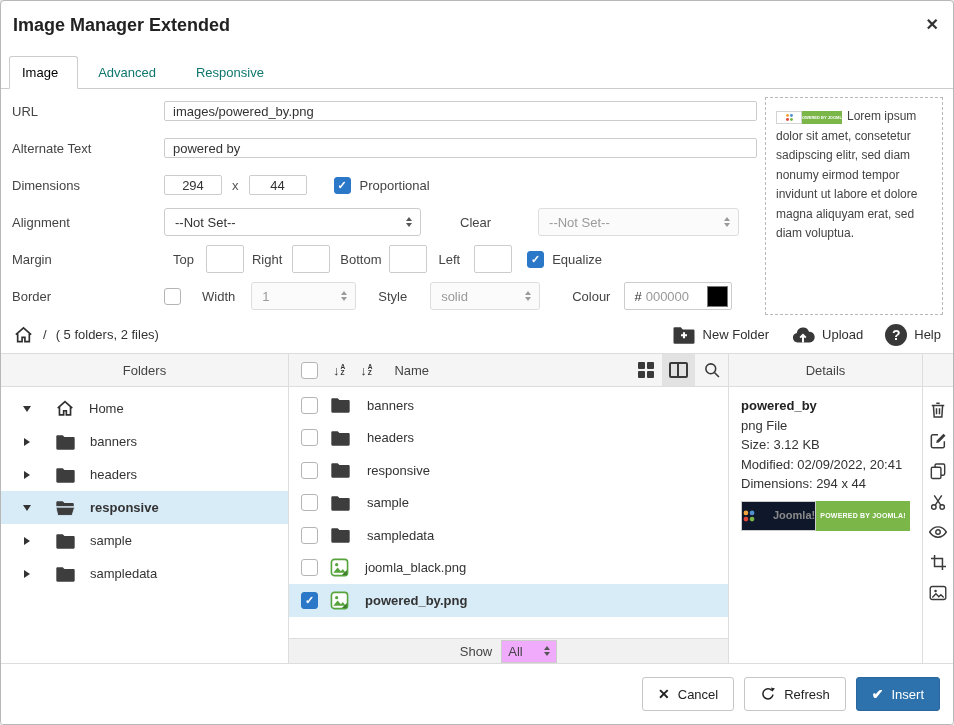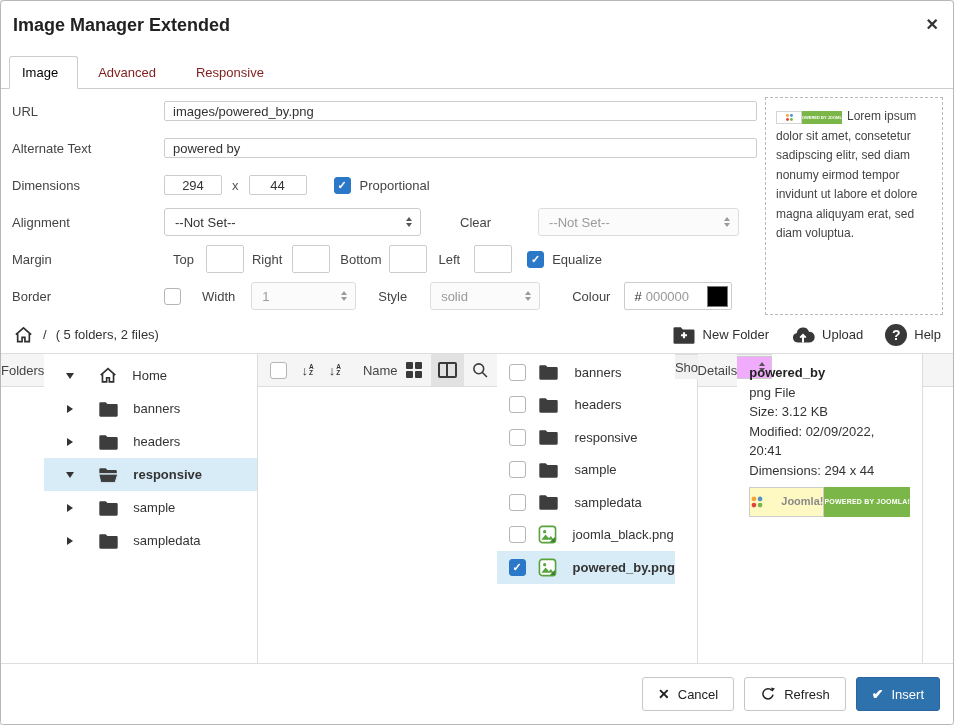--- a/index.html
+++ b/index.html
@@ -6,21 +6,21 @@
   html,body { background:#e8e8e8; font-family:"Liberation Sans", sans-serif; }
   .dialog{ width:954px; height:725px; background:#fff; border:1px solid #b7b7b7; border-radius:4px; overflow:hidden; display:flex; flex-direction:column; position:relative; }
 
   
   .titlebar{ height:48px; display:flex; align-items:center; justify-content:space-between; padding:0 14px 0 12px; }
   .title{ font-size:18px; font-weight:bold; color:#222; }
   .close-x{ font-size:16px; font-weight:bold; color:#333; cursor:pointer; line-height:1; }
 
   
   .tabs{ display:flex; align-items:flex-end; padding:6px 8px 0; border-bottom:1px solid #ccc; height:40px; }
-  .tab{ font-size:13px; padding:8px 19px; color:#7f1d1d; cursor:pointer; border:1px solid transparent; margin-bottom:-1px; }
+  .tab{ font-size:13px; padding:8px 19px; color:#0f766e; cursor:pointer; border:1px solid transparent; margin-bottom:-1px; }
   .tab.active{ color:#000000; background:#fff; border-color:#ccc #ccc #fff; border-radius:3px 3px 0 0;padding-left:12px; }
 
   
   .form-area{ display:flex; height:227px; padding:8px 10px 0; }
   .form-left{ flex:1; margin-right:8px; }
   .form-row{ display:flex; align-items:center; height:28px; margin-bottom:9px; font-size:13px; color:#444; }
   .form-label{ width:153px; flex:0 0 153px; padding-left:1px; }
   input.text{ height:20px; border:1px solid #ccc; border-radius:2px; font-size:13px; color:#333; padding:0 8px; font-family:"Liberation Sans",sans-serif; outline:none; }
   .full{ flex:1; }
   .dim-input{ width:58px; text-align:center; color:#999; }
@@ -45,21 +45,21 @@
   .mini-badge{ width:40px; background:#7ab648; color:#fff; font-size:4px; font-weight:bold; display:flex; align-items:center; justify-content:center; overflow:hidden; white-space:nowrap; }
 
   
   .pathbar{ height:37px; display:flex; align-items:center; padding:0 12px; font-size:13px; color:#333; }
   .pathbar .crumb{ display:flex; align-items:center; gap:9px; }
   .pathbar .grow{ flex:1; }
   .bar-btn{ display:flex; align-items:center; gap:7px; margin-left:22px; cursor:pointer; color:#2f2f2f; }
 
   
   .browser{ height:311px; display:flex; border-top:1px solid #ddd; border-bottom:1px solid #ddd; font-size:13px; color:#333; }
-  .col{ display:flex; }
+  .col{ display:flex; flex-direction:column; }
   .col-folders{ width:288px; border-right:1px solid #ddd; }
   .col-files{ width:440px; border-right:1px solid #ddd; }
   .col-details{ flex:1; border-right:1px solid #ddd; }
   .col-tools{ width:30px; }
   .col-header{ height:33px; background:#f5f5f5; border-bottom:1px solid #ddd; display:flex; align-items:center; flex:0 0 33px; }
   .hdr-center{ justify-content:center; color:#444; }
   .files-hdr{ padding-left:12px; gap:0; }
   .sort-icon{ display:inline-flex; align-items:center; margin-left:15px; cursor:pointer; }
   .sort-icon .ar{ font-size:13px; color:#333; } 
   .sort-icon .az{ display:flex; flex-direction:column; font-size:6.5px; font-weight:bold; line-height:6.5px; color:#333; margin-left:1px; }
@@ -86,21 +86,21 @@
   .file-row.selected{ background:#d8ecf8; font-weight:bold; }
   .file-ic{ margin-left:12px; display:flex; }
   .file-label{ margin-left:16px; }
 
   .showbar{ height:25px; background:#f1f1f1; border-top:1px solid #ddd; display:flex; align-items:center; justify-content:center; gap:9px; font-size:13px; color:#444; flex:0 0 25px;}
   .show-sel{ height:23px; width:56px; background:#f0abfc; border:1px solid #ccc; display:flex; align-items:center; justify-content:space-between; padding:0 6px; font-size:13px; }
 
   .details-body{ padding:9px 12px; line-height:19.5px; }
   .d-title{ font-weight:bold; color:#222; }
   .thumb{ margin-top:7px; height:30px; display:flex; width:100%; max-width:174px; }
-  .thumb-left{ flex:0 0 72px; background:#fef9c3; border:1px solid #ccc; display:flex; align-items:center; justify-content:center; gap:17px;text-align:right; }
+  .thumb-left{ flex:0 0 72px; background:#0f172a; border:1px solid #ccc; display:flex; align-items:center; justify-content:center; gap:17px;text-align:right; }
   .thumb-brand{ font-size:11px; font-weight:bold; color:#8a8a8a; }
   .thumb-right{ flex:1; background:#7ab648; display:flex; align-items:center; justify-content:center; color:#fff; font-size:7px; font-weight:bold; letter-spacing:.2px; white-space:nowrap; }
 
   .tools{ padding-top:8px; display:flex; flex-direction:column; align-items:center; }
   .tool{ height:30.5px; display:flex; align-items:center; justify-content:center; cursor:pointer; width:100%; }
 
   
   .footer{ flex:1; display:flex; align-items:center; justify-content:flex-end; padding:0 13px; gap:10px; background:#fff; }
   .btn{ height:34px; border:1px solid #c6c6c6; background:#fff; border-radius:3px; display:flex; align-items:center; gap:8px; padding:0 15px; font-size:13px; color:#222; cursor:pointer; }
   .btn .bx{ font-weight:bold; font-size:14px; }

